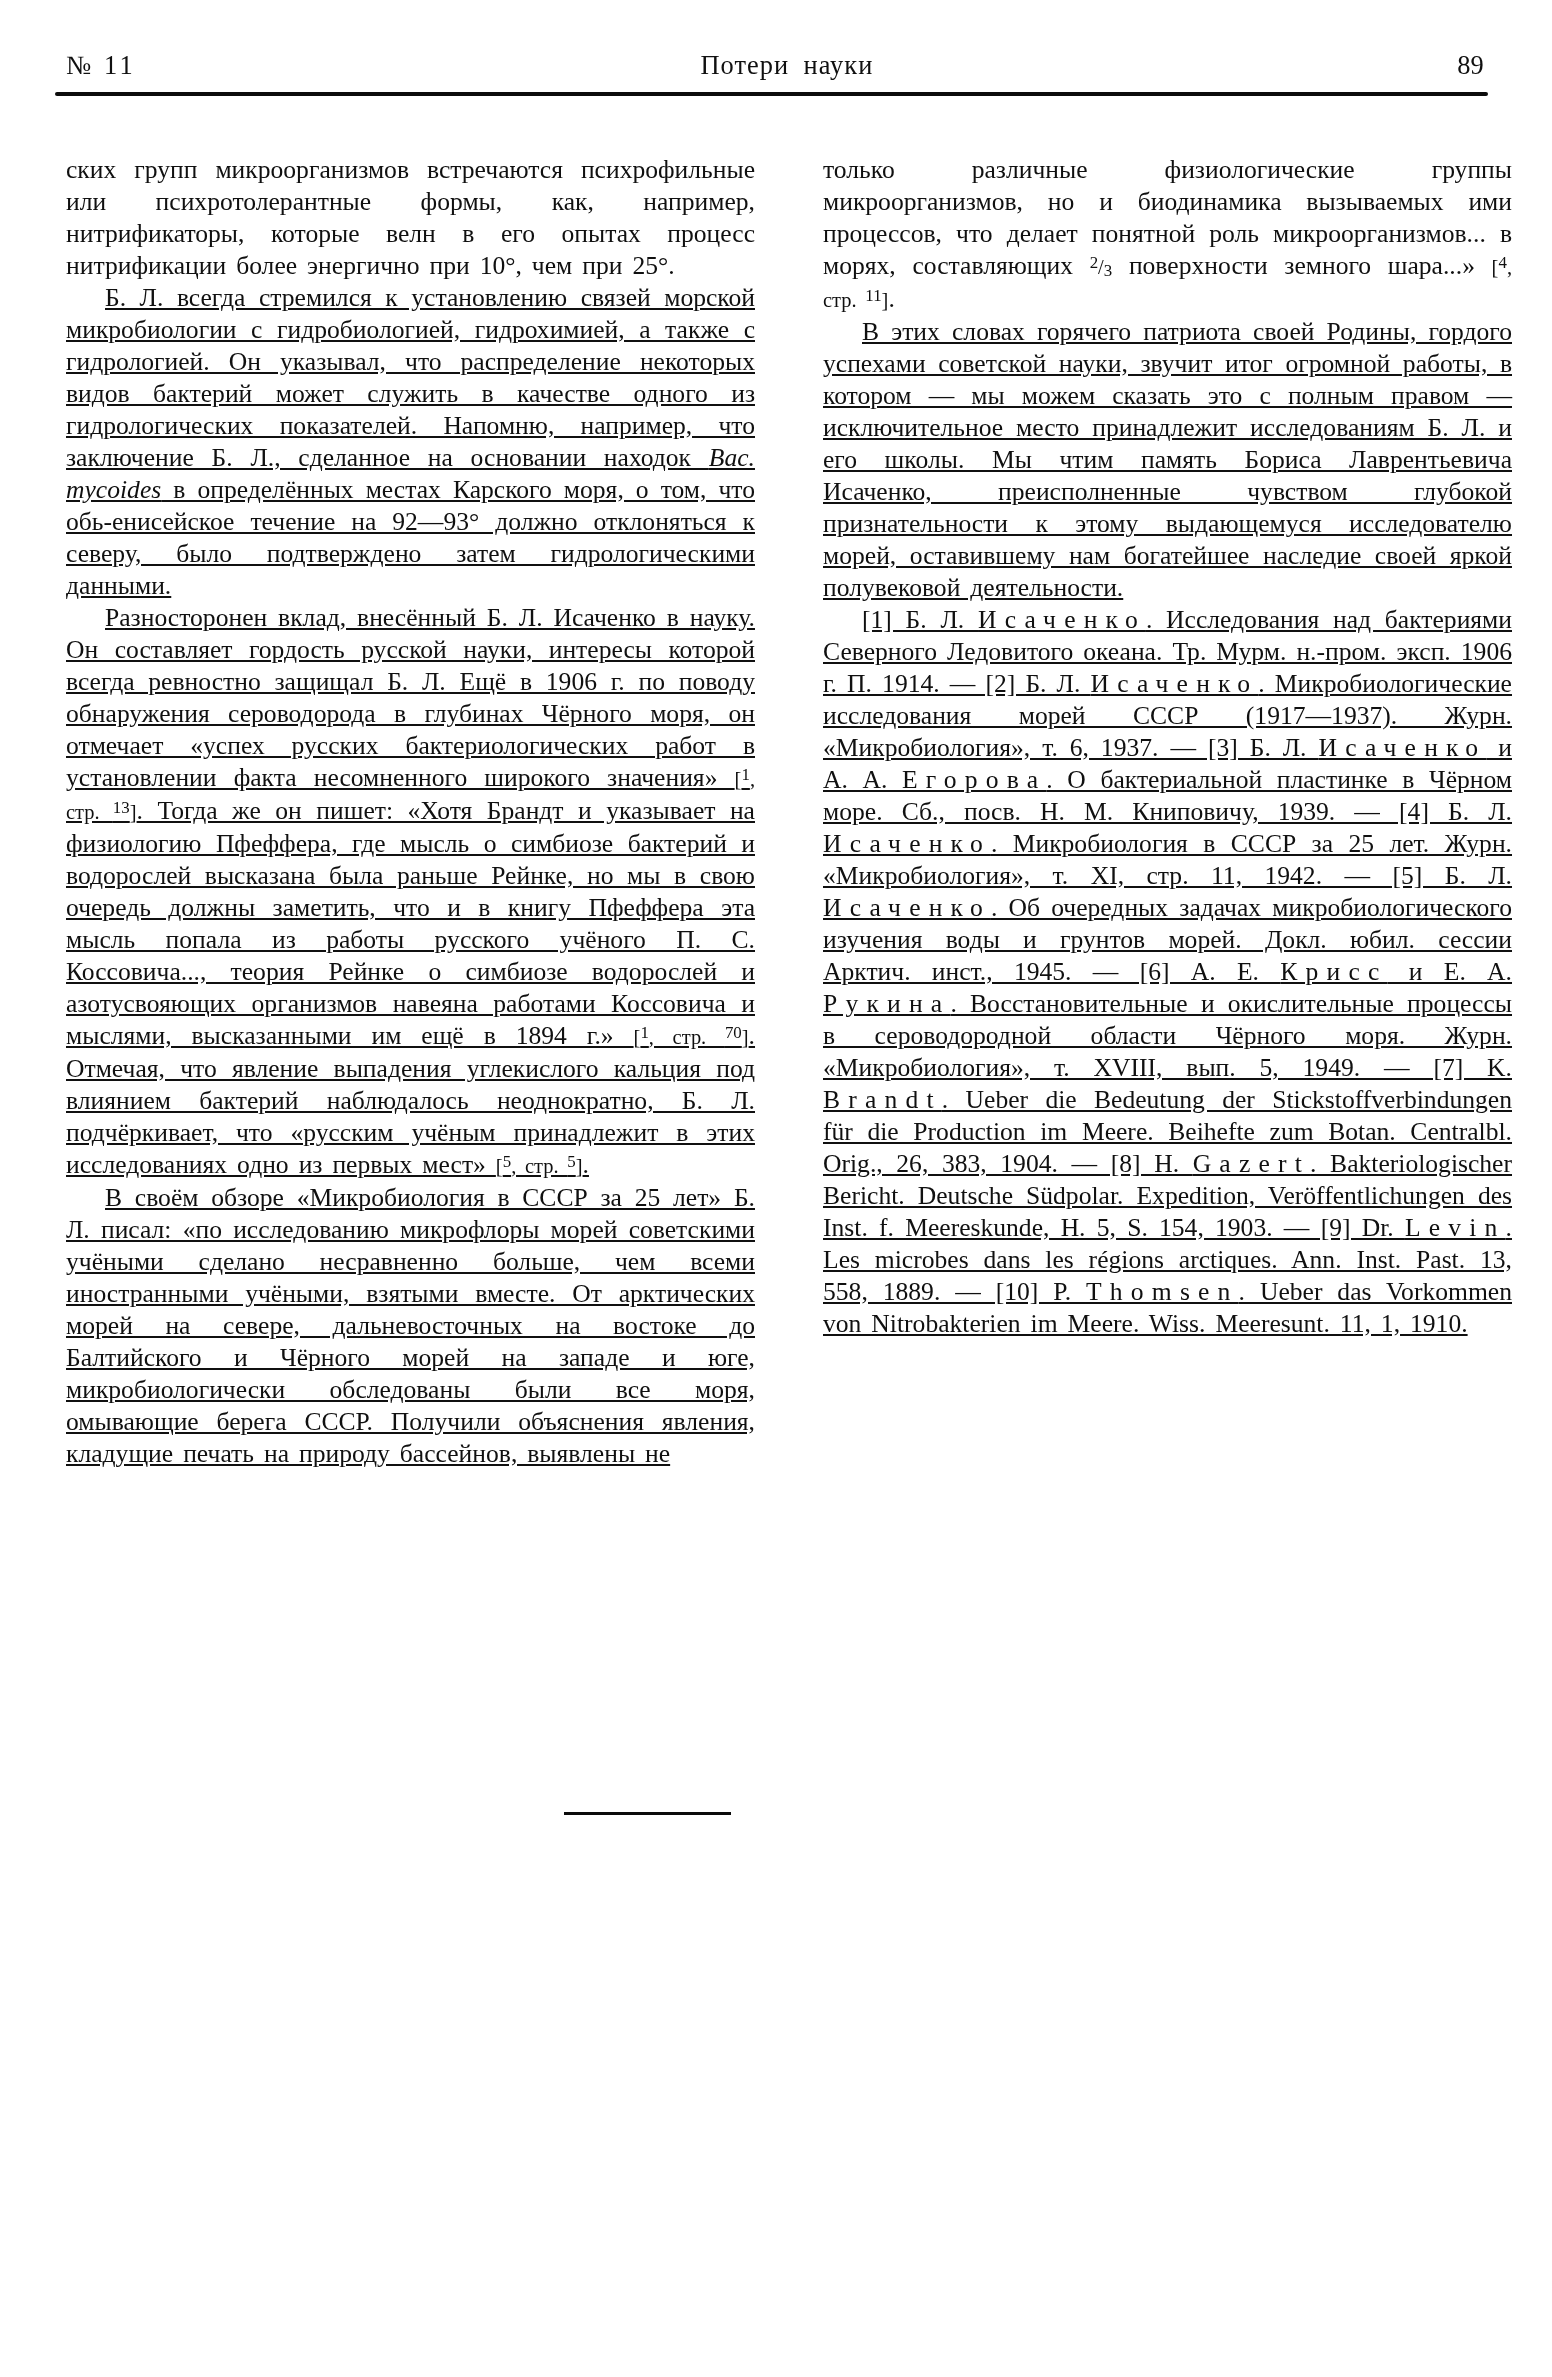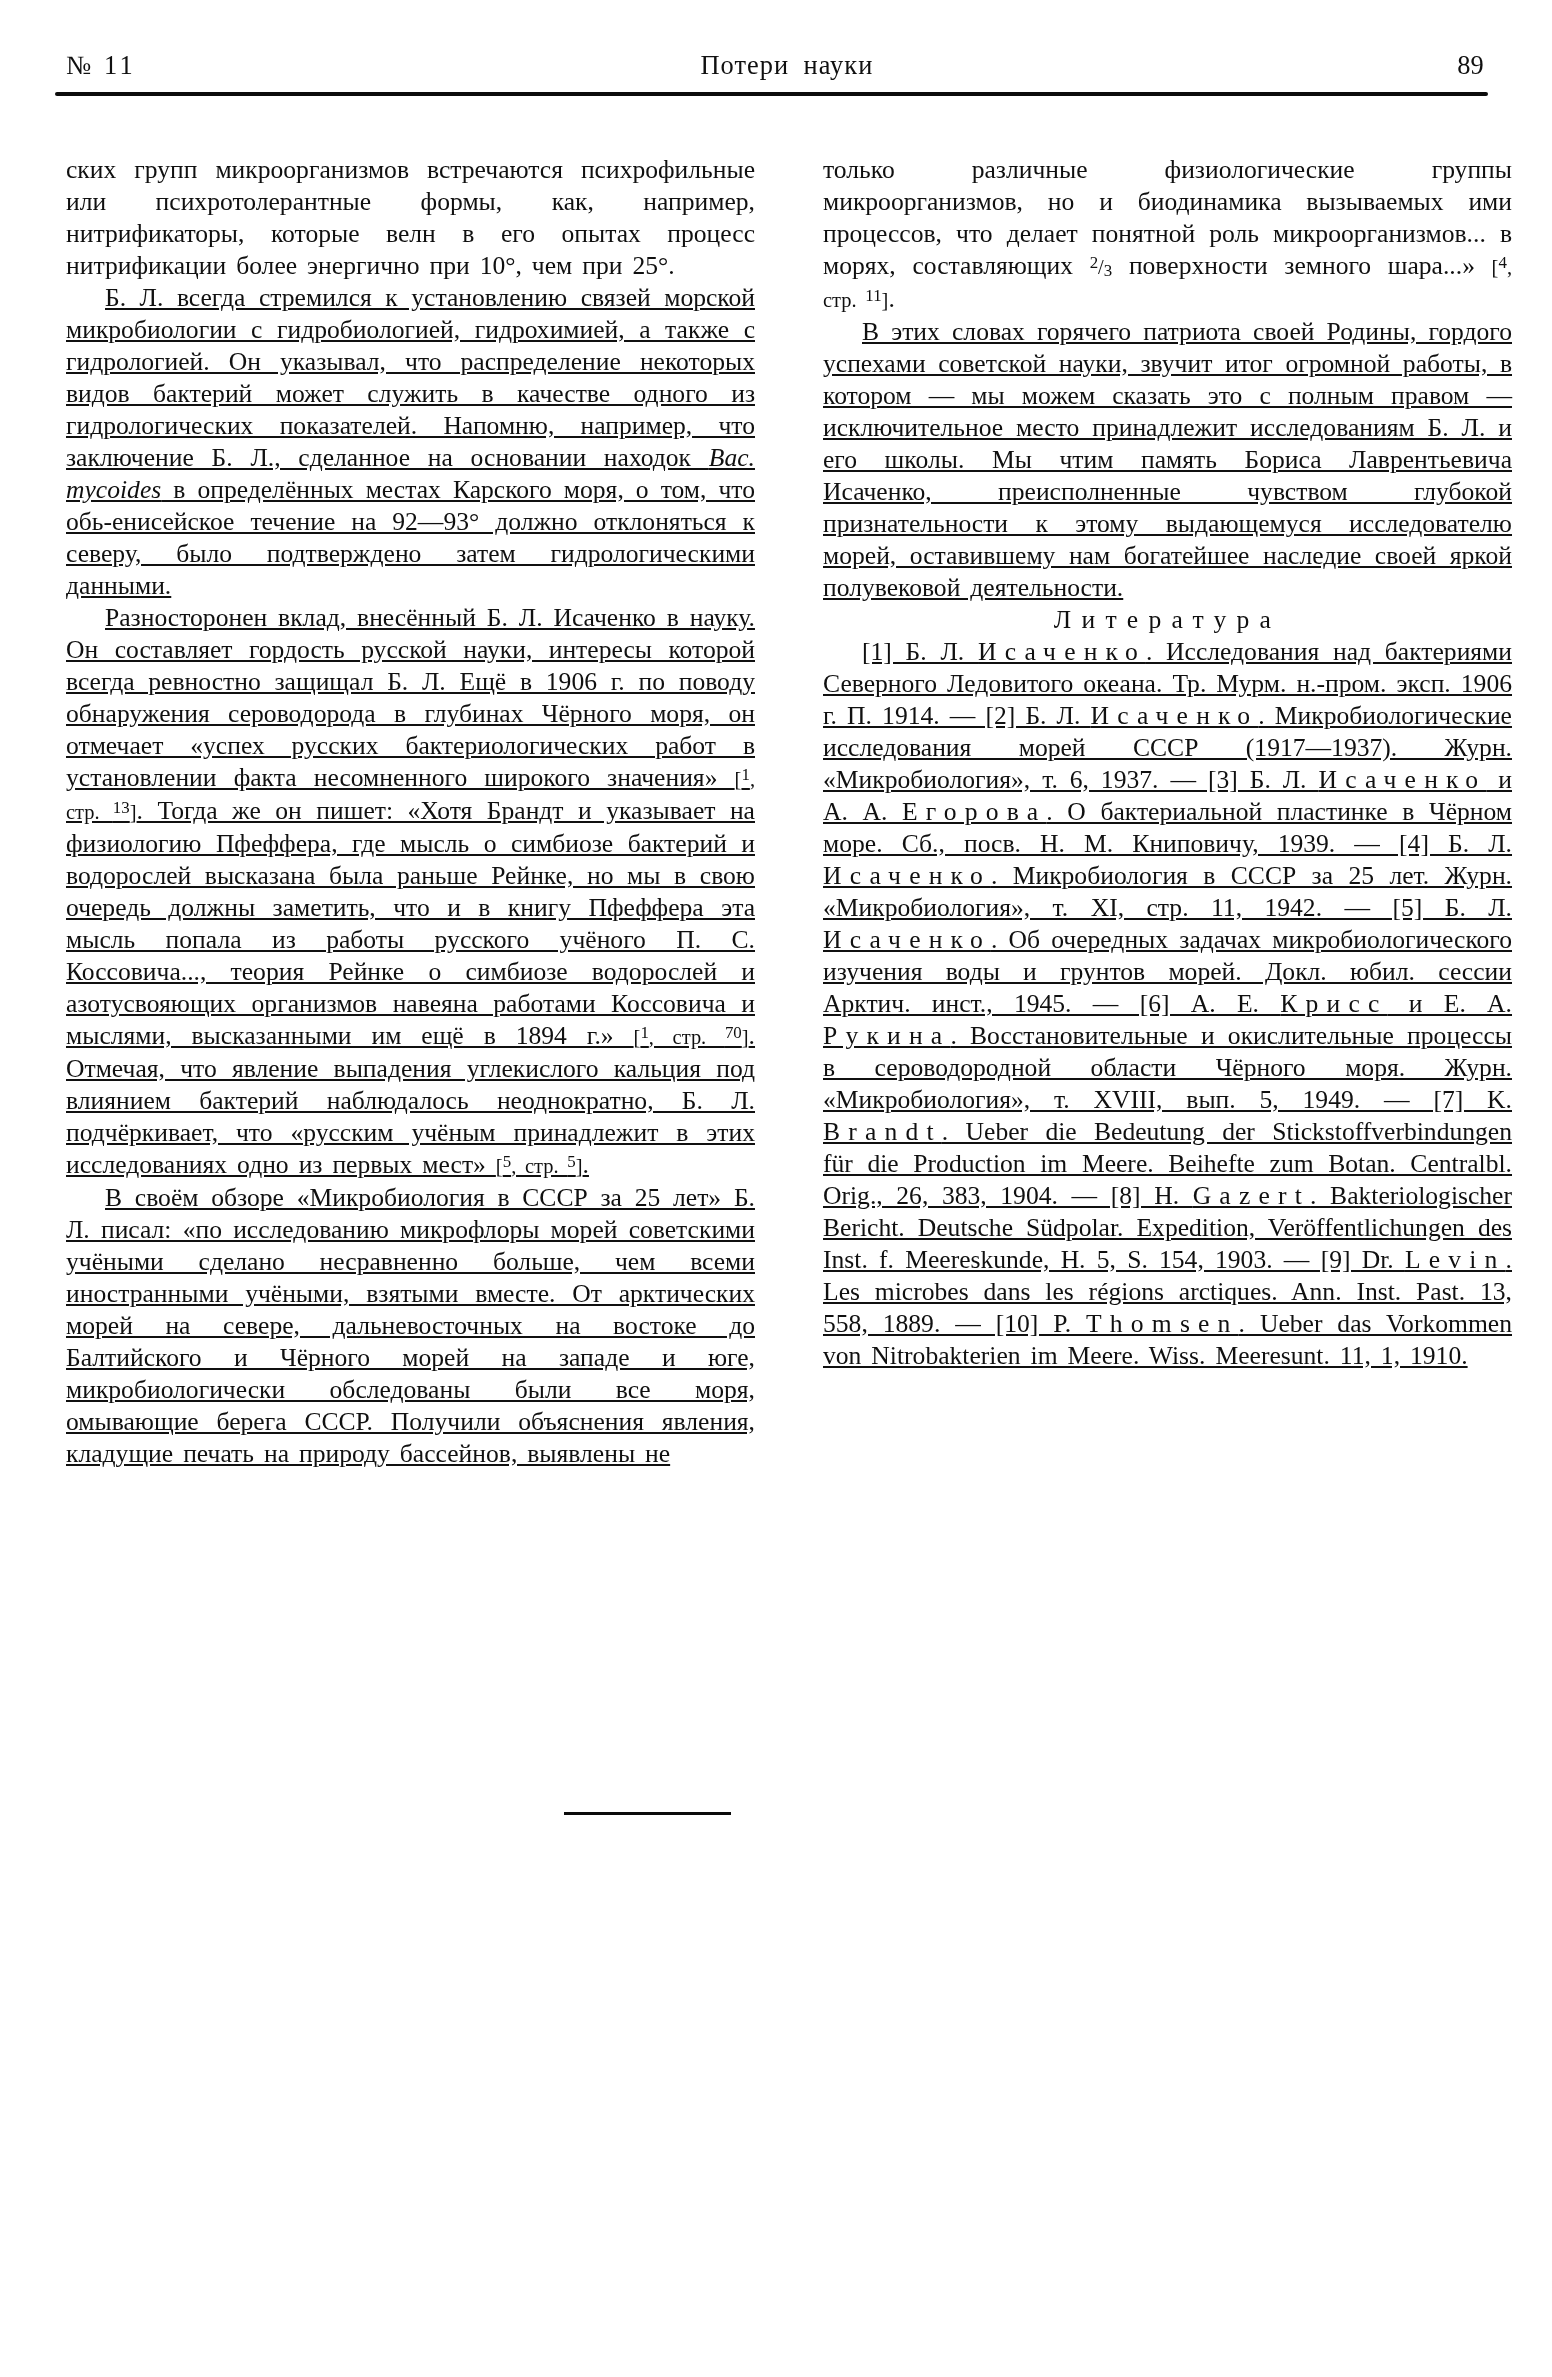--- a/index.html
+++ b/index.html
@@ -102,21 +102,20 @@
           <p class="para ind"><span>В своём обзоре «Микробиология в СССР за 25 лет» Б. Л. писал: «по исследованию микрофлоры морей советскими учёными сделано несравненно больше, чем всеми иностранными учёными, взятыми вместе. От арктических морей на севере, дальневосточных на востоке до Балтийского и Чёрного морей на западе и юге, микробиологически обследованы были все моря, омывающие берега СССР. Получили объяснения явления, кладущие печать на природу бассейнов, выявлены не</span></p>
         </div>
     </section>
 
     <section class="col">
       <div>
           <p class="para"><span>только различные физиологические группы микроорганизмов, но и биодинамика вызываемых ими процессов, что делает понятной роль микроорганизмов... в морях, составляющих </span><span class="r-sup">2</span><span class="r-sm">/</span><span class="r-sub">3</span><span> поверхности земного шара...» </span><span class="r-sm">[</span><span class="r-sup">4</span><span class="r-sm">, стр. </span><span class="r-sup">11</span><span class="r-sm">]</span><span>.</span></p>
           <p class="para ind"><span>В этих словах горячего патриота своей Родины, гордого успехами советской науки, звучит итог огромной работы, в котором — мы можем сказать это с полным правом — исключительное место принадлежит исследованиям Б. Л. и его школы. Мы чтим память Бориса Лаврентьевича Исаченко, преисполненные чувством глубокой признательности к этому выдающемуся исследователю морей, оставившему нам богатейшее наследие своей яркой полувековой деятельности.</span></p>
         </div>
 
-      <p class="para lit-heading">Литература</p>
 
       <p class="para ind refs"><span>[1] Б. Л. </span><span class="r-sp">Исаченко</span><span>. Исследования над бактериями Северного Ледовитого океана. Тр. Мурм. н.-пром. эксп. 1906 г. П. 1914. — [2] Б. Л. </span><span class="r-sp">Исаченко</span><span>. Микробиологические исследования морей СССР (1917—1937). Журн. «Микробиология», т. 6, 1937. — [3] Б. Л. </span><span class="r-sp">Исаченко</span><span> и А. А. </span><span class="r-sp">Егорова</span><span>. О бактериальной пластинке в Чёрном море. Сб., посв. Н. М. Книповичу, 1939. — [4] Б. Л. </span><span class="r-sp">Исаченко</span><span>. Микробиология в СССР за 25 лет. Журн. «Микробиология», т. XI, стр. 11, 1942. — [5] Б. Л. </span><span class="r-sp">Исаченко</span><span>. Об очередных задачах микробиологического изучения воды и грунтов морей. Докл. юбил. сессии Арктич. инст., 1945. — [6] А. Е. </span><span class="r-sp">Крисс</span><span> и Е. А. </span><span class="r-sp">Рукина</span><span>. Восстановительные и окислительные процессы в сероводородной области Чёрного моря. Журн. «Микробиология», т. XVIII, вып. 5, 1949. — [7] K. </span><span class="r-sp">Brandt</span><span>. Ueber die Bedeutung der Stickstoffverbindungen für die Production im Meere. Beihefte zum Botan. Centralbl. Orig., 26, 383, 1904. — [8] H. </span><span class="r-sp">Gazert</span><span>. Bakteriologischer Bericht. Deutsche Südpolar. Expedition, Veröffentlichungen des Inst. f. Meereskunde, H. 5, S. 154, 1903. — [9] Dr. </span><span class="r-sp">Levin</span><span>. Les microbes dans les régions arctiques. Ann. Inst. Past. 13, 558, 1889. — [10] P. </span><span class="r-sp">Thomsen</span><span>. Ueber das Vorkommen von Nitrobakterien im Meere. Wiss. Meeresunt. 11, 1, 1910.</span></p>
 
     </section>
   </main>
 
   <div class="end-rule"></div>
 
 </div>
 

